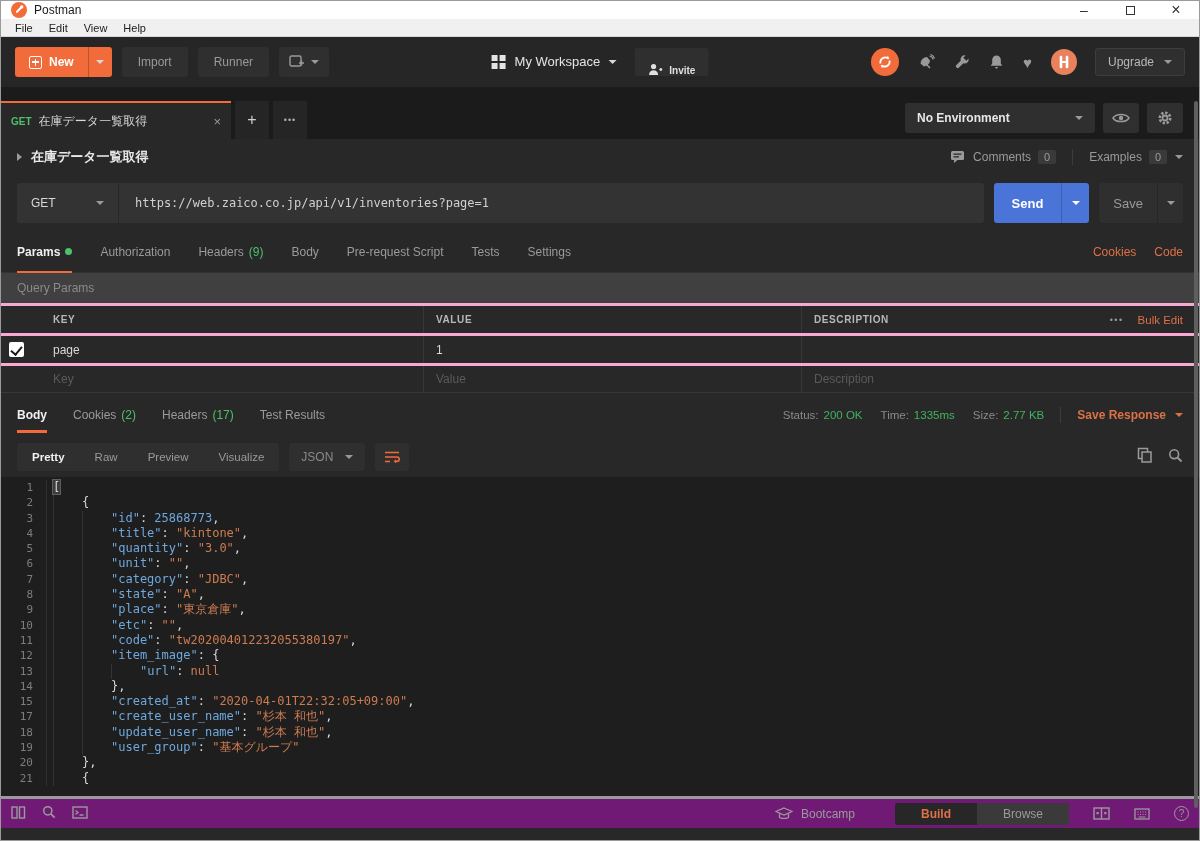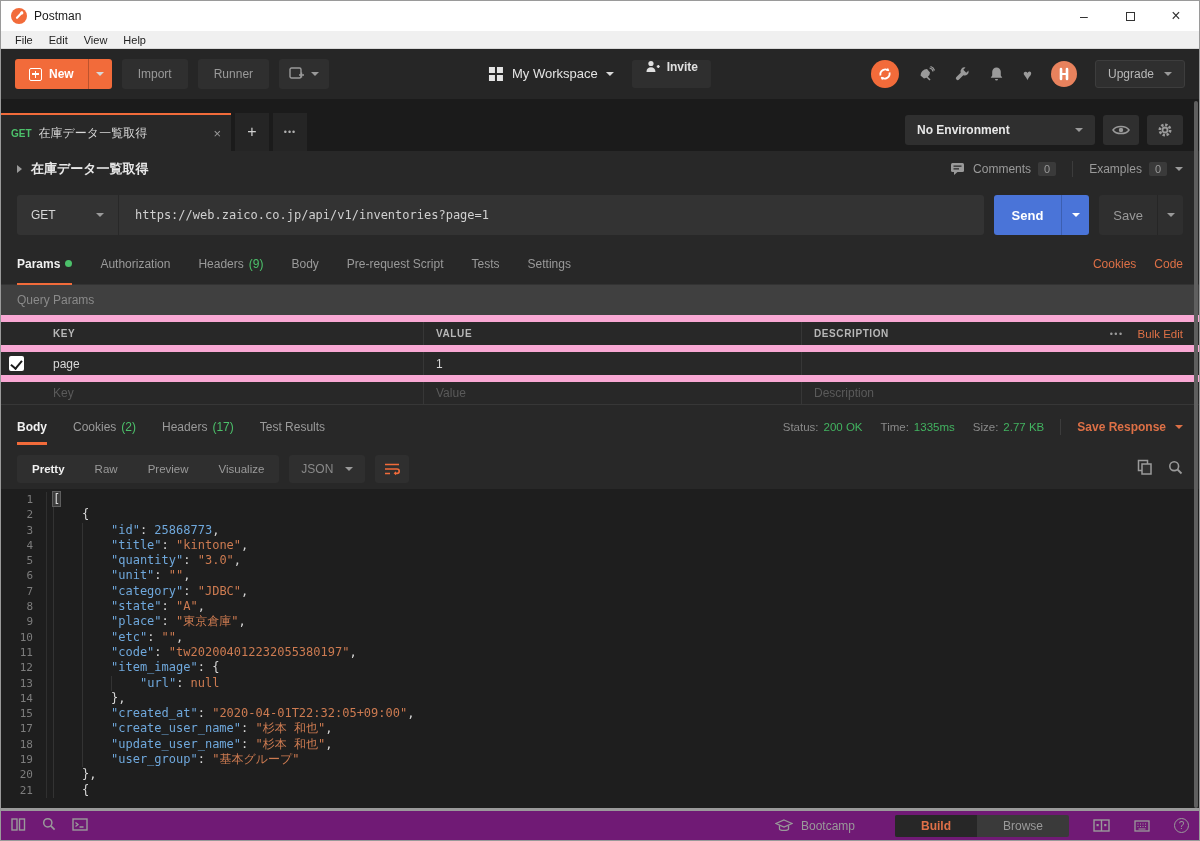--- a/index.html
+++ b/index.html
@@ -1,20 +1,20 @@
 <!DOCTYPE html>
 <html><head>
 <meta charset="utf-8">
 <style>
   *{box-sizing:border-box;margin:0;padding:0}
   html,body{width:1200px;height:841px;overflow:hidden}
   body{font-family:"Liberation Sans",sans-serif;background:#282828;border:1px solid #9a9a9a;position:relative}
 
   
-  .titlebar{height:30px;background:#ffffff;display:flex;align-items:center;padding-left:10px}
+  .titlebar{height:18px;background:#ffffff;display:flex;align-items:center;padding-left:10px}
   .titlebar .apptitle{font-size:12px;color:#1a1a1a;margin-left:7px}
   .wincontrols{margin-left:auto;display:flex;height:100%}
   .winbtn{width:46px;display:flex;align-items:center;justify-content:center;font-size:14px;color:#333;cursor:default}
   .maxbox{width:9px;height:9px;border:1px solid #333;display:inline-block}
 
   
   .menubar{height:18px;background:#f0f0f0;border-bottom:1px solid #d8d8d8;display:flex;align-items:center;padding-left:6px}
   .menu-item{font-size:11px;color:#222;padding:0 8px;line-height:18px}
 
   
@@ -29,21 +29,21 @@
   .plusbox:before,.plusbox:after{content:"";position:absolute;background:#fff}
   .plusbox:before{left:2px;right:2px;top:4.5px;height:1.6px}
   .plusbox:after{top:2px;bottom:2px;left:4.5px;width:1.6px}
   .tbtn{height:30px;padding:0 16px;background:#2f2f2f;border-radius:3px;color:#9a9a9a;font-size:12px;display:flex;align-items:center;margin-left:10px}
   .tbtn-icon{gap:6px;padding:0 10px}
   .caret{width:0;height:0;border-left:4px solid transparent;border-right:4px solid transparent;border-top:4px solid #9a9a9a;display:inline-block}
   .caret.white{border-top-color:#d8d8d8}
   .ws-label{color:#e4e4e4;font-size:13px;margin:0 8px 2px 9px}
   .gridicon{display:grid;grid-template-columns:6px 6px;grid-gap:2px}
   .gridicon i{width:6px;height:6px;background:#e4e4e4;display:block}
-  .btn-invite{height:28px;background:#2f2f2f;border-radius:3px;color:#e0e0e0;font-size:12px;font-weight:bold;display:flex;align-items:flex-start;gap:7px;padding:0 13px;margin-left:18px}
+  .btn-invite{height:28px;background:#2f2f2f;border-radius:3px;color:#e0e0e0;font-size:10px;font-weight:bold;display:flex;align-items:flex-end;gap:7px;padding:0 13px;margin-left:18px}
   .sync-btn{width:28px;height:28px;border-radius:50%;background:#f26b3a;display:flex;align-items:center;justify-content:center}
   .ticon{margin-left:19px;display:flex;align-items:center;color:#9a9a9a}
   .heart{font-size:15px;color:#9a9a9a}
   .avatar{width:26px;height:26px;border-radius:50%;background:#e8825d;margin-left:19px;display:flex;align-items:center;justify-content:center}
   .btn-upgrade{height:28px;background:#2f2f2f;border:1px solid #3d3d3d;border-radius:3px;color:#b8b8b8;font-size:12px;display:flex;align-items:center;gap:10px;padding:0 12px;margin-left:18px}
 
   
   .tabstrip{height:52px;background:#1b1b1b;display:flex;align-items:flex-end;padding-right:16px}
   .reqtab{width:230px;height:38px;background:#282828;border-top:2px solid #f26b3a;display:flex;align-items:center;padding:0 10px;gap:7px}
   .reqtab .method{color:#4cc06a;font-size:10px;font-weight:bold}
@@ -85,21 +85,21 @@
   .rtab.active{color:#f0f0f0;font-weight:bold}
   .rtab.active:after{content:"";position:absolute;left:0;right:0;bottom:-1px;height:2px;background:#f26b3a}
   .gdot{width:7px;height:7px;border-radius:50%;background:#4cc06a;display:inline-block}
   .gcount{color:#4cc06a}
   .rt-links{margin-left:auto;display:flex;align-items:center;gap:18px}
   .olink{color:#dd7046;font-size:12px}
 
   
   .qplabel{height:30px;display:flex;align-items:center;padding:0 16px;color:#8a8a8a;font-size:12px;background:#404040}
   .ptable{background:#282828}
-  .prow{display:grid;grid-template-columns:40px 382px 378px 1fr 125px;height:30px;border-top:7px solid #f9a8d4;align-items:center}
+  .prow{display:grid;grid-template-columns:40px 382px 378px 1fr 125px;height:30px;border-top:3px solid #f9a8d4;align-items:center}
   .prow:last-child{border-bottom:1px solid #373737}
   .pcell{height:100%;display:flex;align-items:center;padding:0 12px;border-left:1px solid #373737;font-size:12px;color:#d8d8d8}
   .pcell.first{border-left:none;padding-left:2px}
   .pcell.noline{border-left:none}
   .phead{font-size:10px;font-weight:bold;letter-spacing:.6px;color:#b8b8b8}
   .pplace{color:#5a5a5a}
   .chk{width:15px;height:15px;background:#fff;border-radius:2px;margin:0 auto;position:relative}
   .chk:after{content:"";position:absolute;left:4px;top:1.5px;width:5px;height:9px;border:solid #1a1a1a;border-width:0 2px 2px 0;transform:rotate(40deg)}
   .pactions{display:flex;align-items:center;justify-content:flex-end;gap:14px;height:100%;padding-right:16px}
   .dots3{color:#9a9a9a;font-size:9px;letter-spacing:1.5px}

